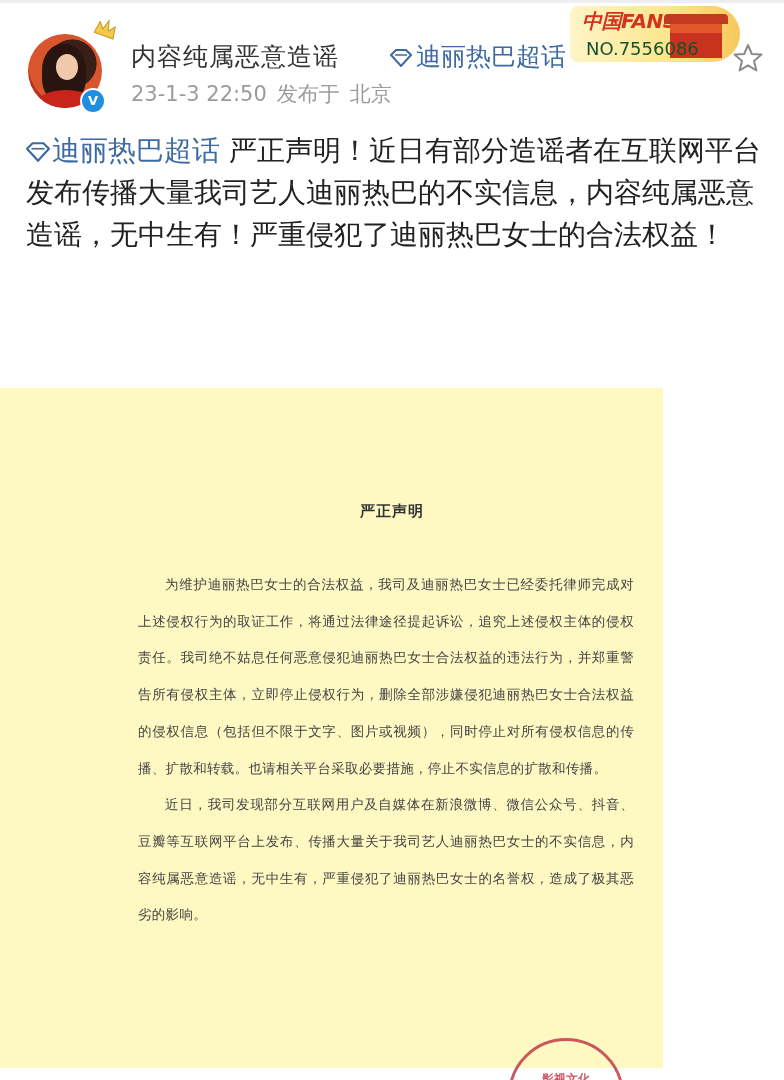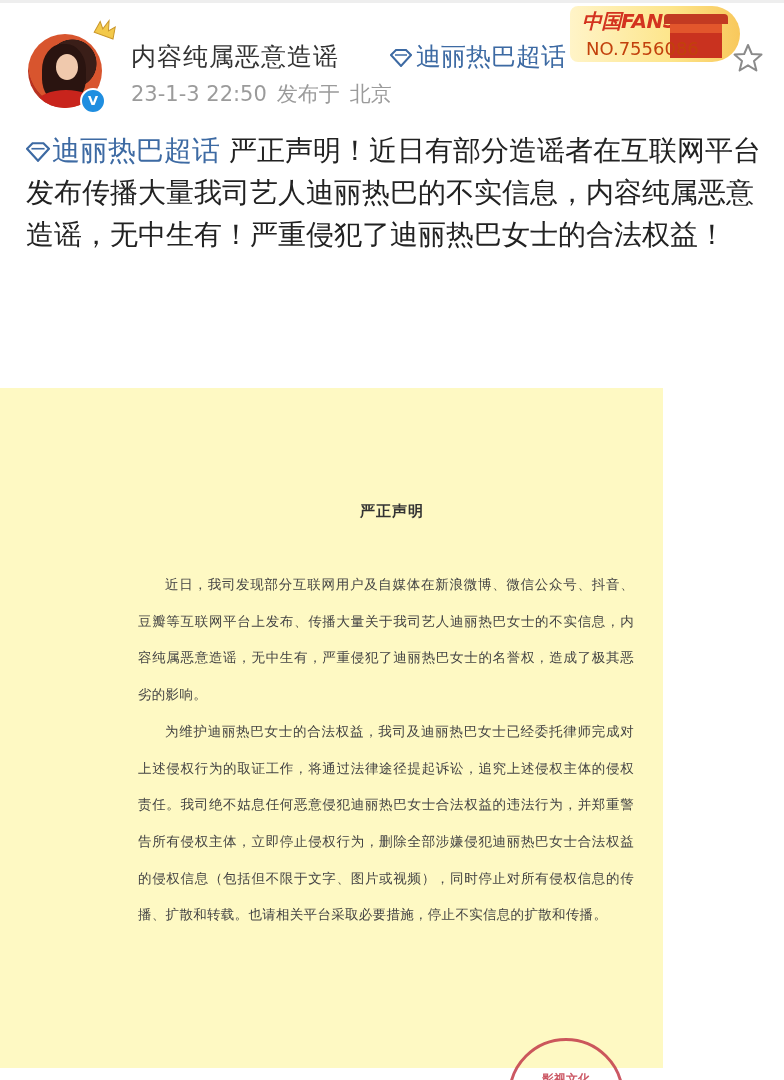--- a/index.html
+++ b/index.html
@@ -68,21 +68,21 @@
     .fans-badge .gate {
       position: absolute; right: 18px; top: 16px; width: 52px; height: 36px;
       background: linear-gradient(180deg, #e2562c 0 30%, #c9321f 30% 100%);
       border-radius: 3px 3px 0 0;
     }
     .fans-badge .gate::before {
       content: ""; position: absolute; left: -6px; top: -8px; width: 64px; height: 10px;
       background: #c23a22; border-radius: 4px 4px 0 0;
     }
     .fans-no {
-      position: absolute; left: 586px; top: 38px; font-size: 18px; color: #c2410c; white-space: nowrap;
+      position: absolute; left: 586px; top: 38px; font-size: 18px; color: #14532d; white-space: nowrap;
     }
     .star-icon { position: absolute; left: 732px; top: 42px; width: 32px; height: 32px; }
 
     
     .post-text {
       position: absolute; left: 26px; top: 130px; width: 740px;
       font-size: 28px; line-height: 42px; color: #222222;
     }
     .post-text .topic { color: #3d6aa3; }
     .post-text .topic .diamond { display: inline-block; vertical-align: -2px; margin-right: 2px; }
@@ -159,19 +159,19 @@
 <div class="post-text">
   <p><span class="topic"><svg class="diamond" width="24" height="20" viewBox="0 0 22 18">
       <path d="M1 6 L6 1 L16 1 L21 6 L11 17 Z" fill="none" stroke="#3d6aa3" stroke-width="2"></path>
       <path d="M5 6 L17 6" stroke="#3d6aa3" stroke-width="1.5"></path>
     </svg><span>迪丽热巴超话</span></span><span> 严正声明！近日有部分造谣者在互联网平台发布传播大量我司艺人迪丽热巴的不实信息，内容纯属恶意造谣，无中生有！严重侵犯了迪丽热巴女士的合法权益！</span></p>
 </div>
 
 <div class="doc-image">
   <div class="doc-title">严正声明</div>
   <div class="doc-body">
+    <p>为维护迪丽热巴女士的合法权益，我司及迪丽热巴女士已经委托律师完成对上述侵权行为的取证工作，将通过法律途径提起诉讼，追究上述侵权主体的侵权责任。我司绝不姑息任何恶意侵犯迪丽热巴女士合法权益的违法行为，并郑重警告所有侵权主体，立即停止侵权行为，删除全部涉嫌侵犯迪丽热巴女士合法权益的侵权信息（包括但不限于文字、图片或视频），同时停止对所有侵权信息的传播、扩散和转载。也请相关平台采取必要措施，停止不实信息的扩散和传播。</p>
     <p>近日，我司发现部分互联网用户及自媒体在新浪微博、微信公众号、抖音、豆瓣等互联网平台上发布、传播大量关于我司艺人迪丽热巴女士的不实信息，内容纯属恶意造谣，无中生有，严重侵犯了迪丽热巴女士的名誉权，造成了极其恶劣的影响。</p>
-    <p>为维护迪丽热巴女士的合法权益，我司及迪丽热巴女士已经委托律师完成对上述侵权行为的取证工作，将通过法律途径提起诉讼，追究上述侵权主体的侵权责任。我司绝不姑息任何恶意侵犯迪丽热巴女士合法权益的违法行为，并郑重警告所有侵权主体，立即停止侵权行为，删除全部涉嫌侵犯迪丽热巴女士合法权益的侵权信息（包括但不限于文字、图片或视频），同时停止对所有侵权信息的传播、扩散和转载。也请相关平台采取必要措施，停止不实信息的扩散和传播。</p>
   </div>
   <div class="seal">
     <div class="seal-text">影视文化</div>
   </div>
 </div>
 
 </body></html>

